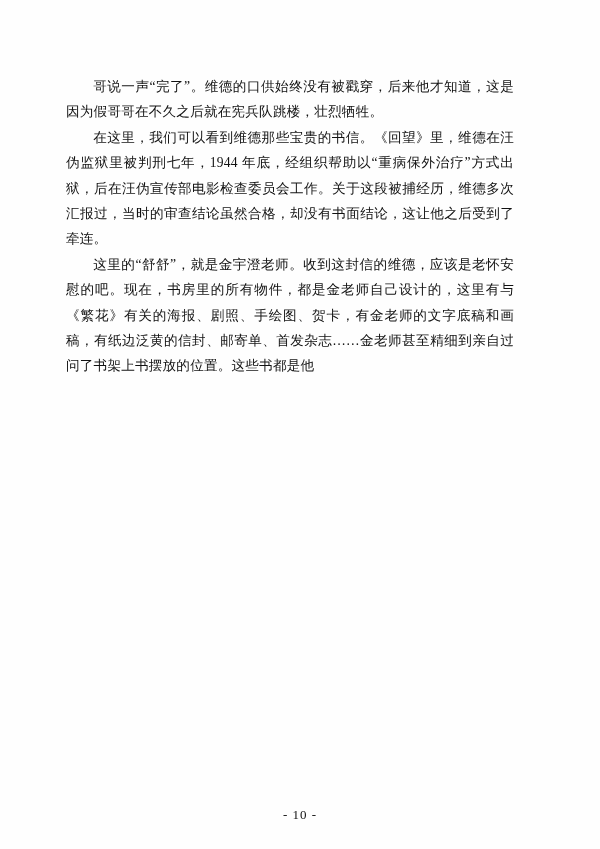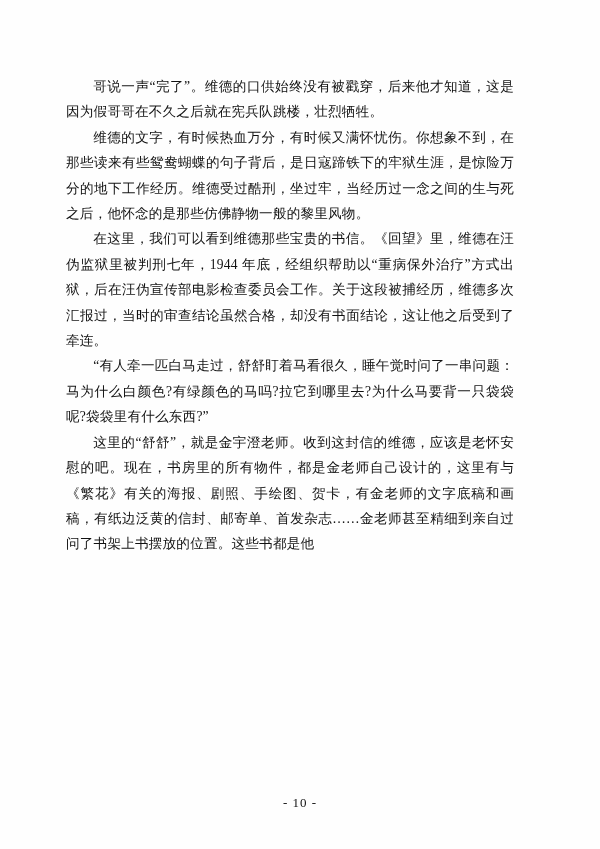--- a/index.html
+++ b/index.html
@@ -32,33 +32,31 @@
   }
   .body-text p {
     margin: 0;
     text-indent: 2em;
     text-align: justify;
   }
   .page-number {
     position: absolute;
     left: 0;
     right: 0;
-    bottom: 38px;
+    bottom: 26px;
     text-align: center;
     font-size: 13px;
     letter-spacing: 1px;
     color: #111111;
     font-family: "Liberation Serif", "DejaVu Serif", serif;
   }
 </style>
 </head>
 <body>
 
 <div class="page">
   <div class="body-text">
     <p>哥说一声“完了”。维德的口供始终没有被戳穿，后来他才知道，这是因为假哥哥在不久之后就在宪兵队跳楼，壮烈牺牲。</p>
-    <p>维德的文字，有时候热血万分，有时候又满怀忧伤。你想象不到，在那些读来有些鸳鸯蝴蝶的句子背后，是日寇蹄铁下的牢狱生涯，是惊险万分的地下工作经历。维德受过酷刑，坐过牢，当经历过一念之间的生与死之后，他怀念的是那些仿佛静物一般的黎里风物。</p>
     <p>在这里，我们可以看到维德那些宝贵的书信。《回望》里，维德在汪伪监狱里被判刑七年，1944 年底，经组织帮助以“重病保外治疗”方式出狱，后在汪伪宣传部电影检查委员会工作。关于这段被捕经历，维德多次汇报过，当时的审查结论虽然合格，却没有书面结论，这让他之后受到了牵连。</p>
-    <p>“有人牵一匹白马走过，舒舒盯着马看很久，睡午觉时问了一串问题：马为什么白颜色?有绿颜色的马吗?拉它到哪里去?为什么马要背一只袋袋呢?袋袋里有什么东西?”</p>
     <p>这里的“舒舒”，就是金宇澄老师。收到这封信的维德，应该是老怀安慰的吧。现在，书房里的所有物件，都是金老师自己设计的，这里有与《繁花》有关的海报、剧照、手绘图、贺卡，有金老师的文字底稿和画稿，有纸边泛黄的信封、邮寄单、首发杂志……金老师甚至精细到亲自过问了书架上书摆放的位置。这些书都是他</p>
   </div>
   <div class="page-number">- 10 -</div>
 </div>
 
 </body></html>

